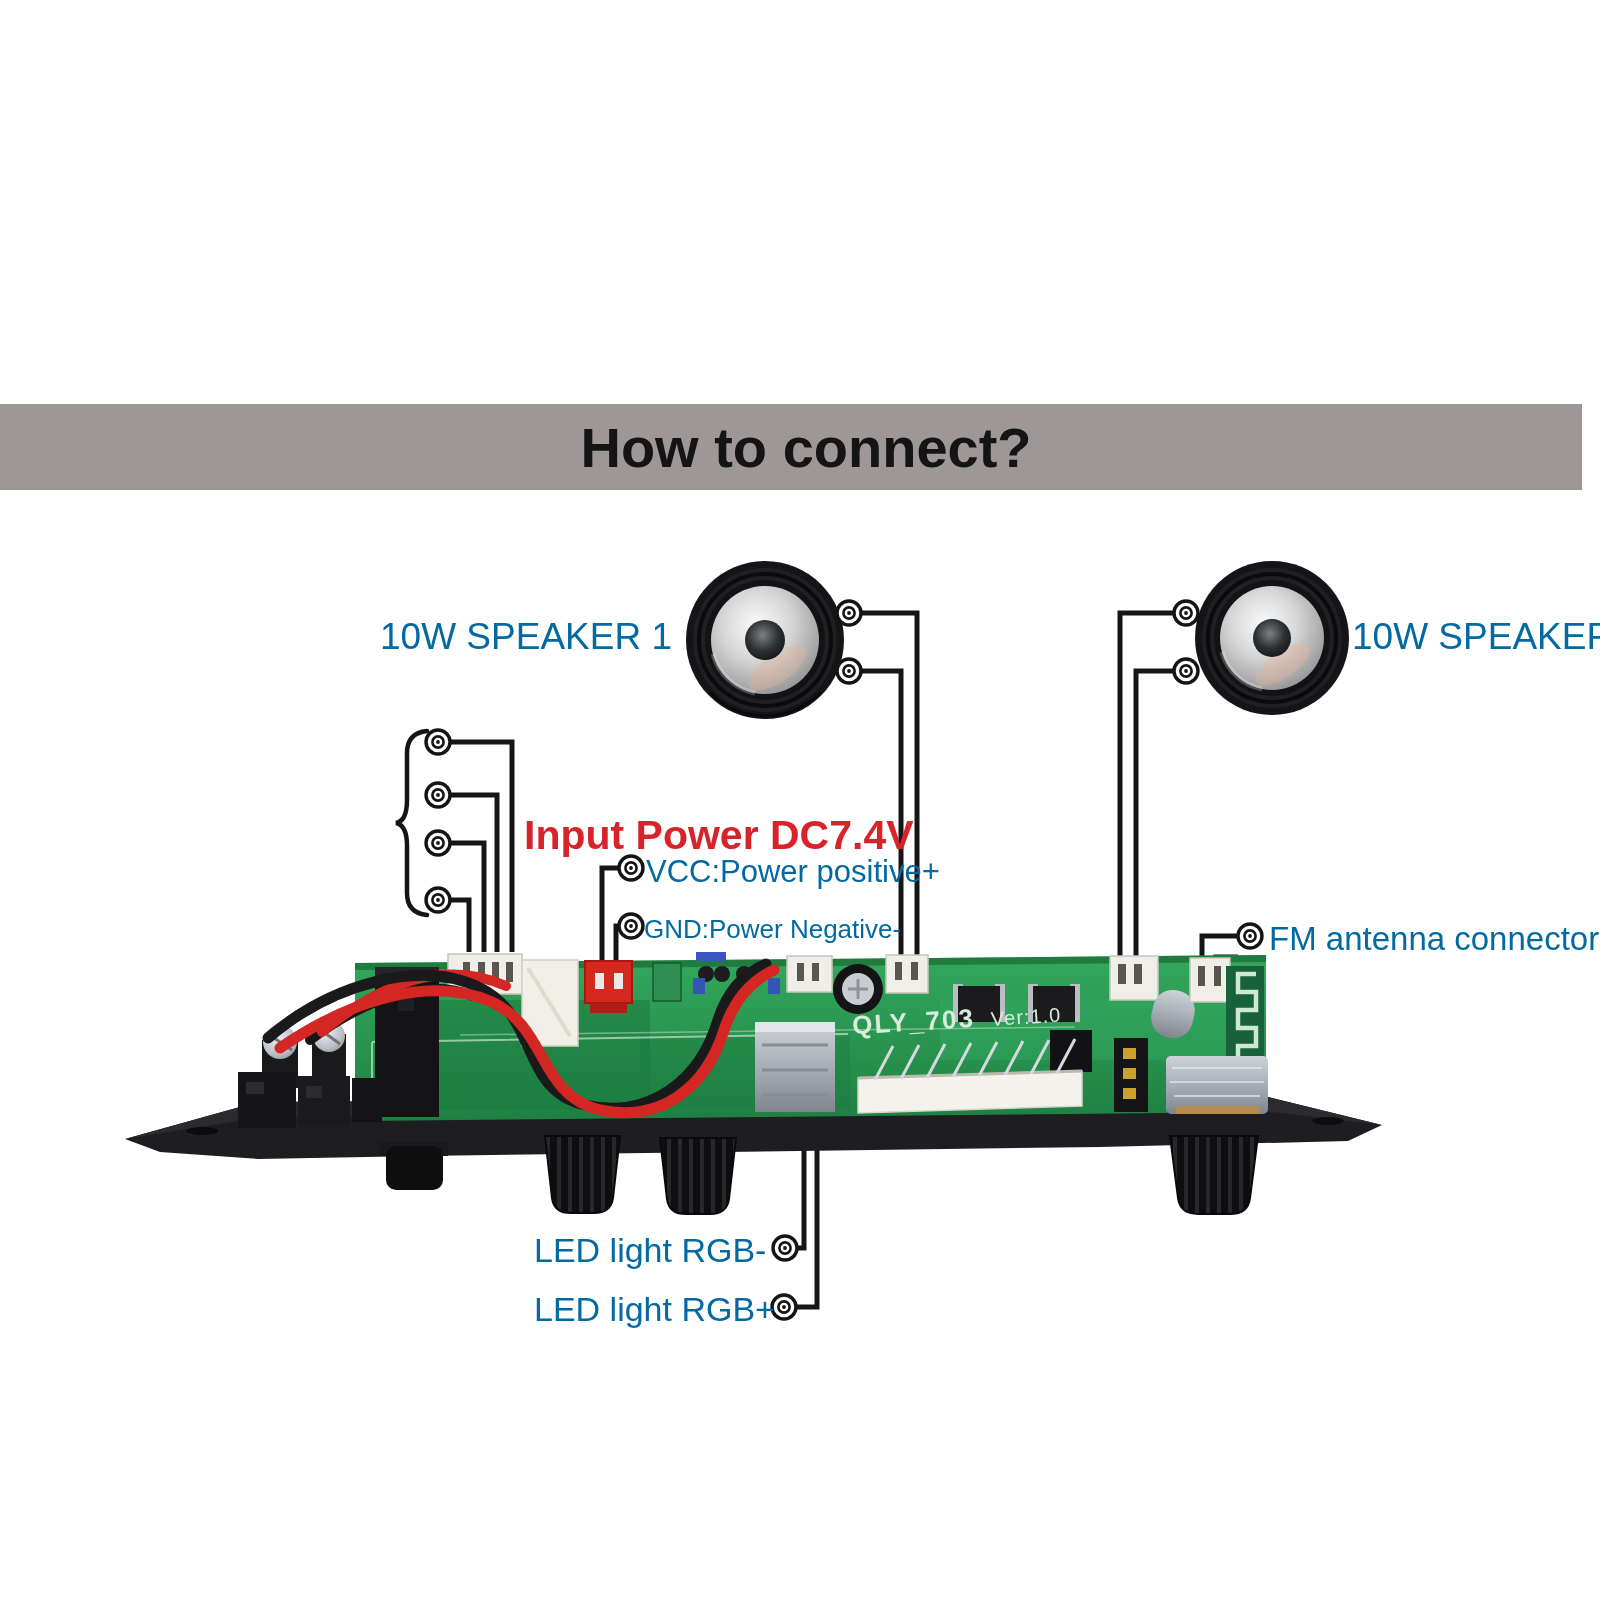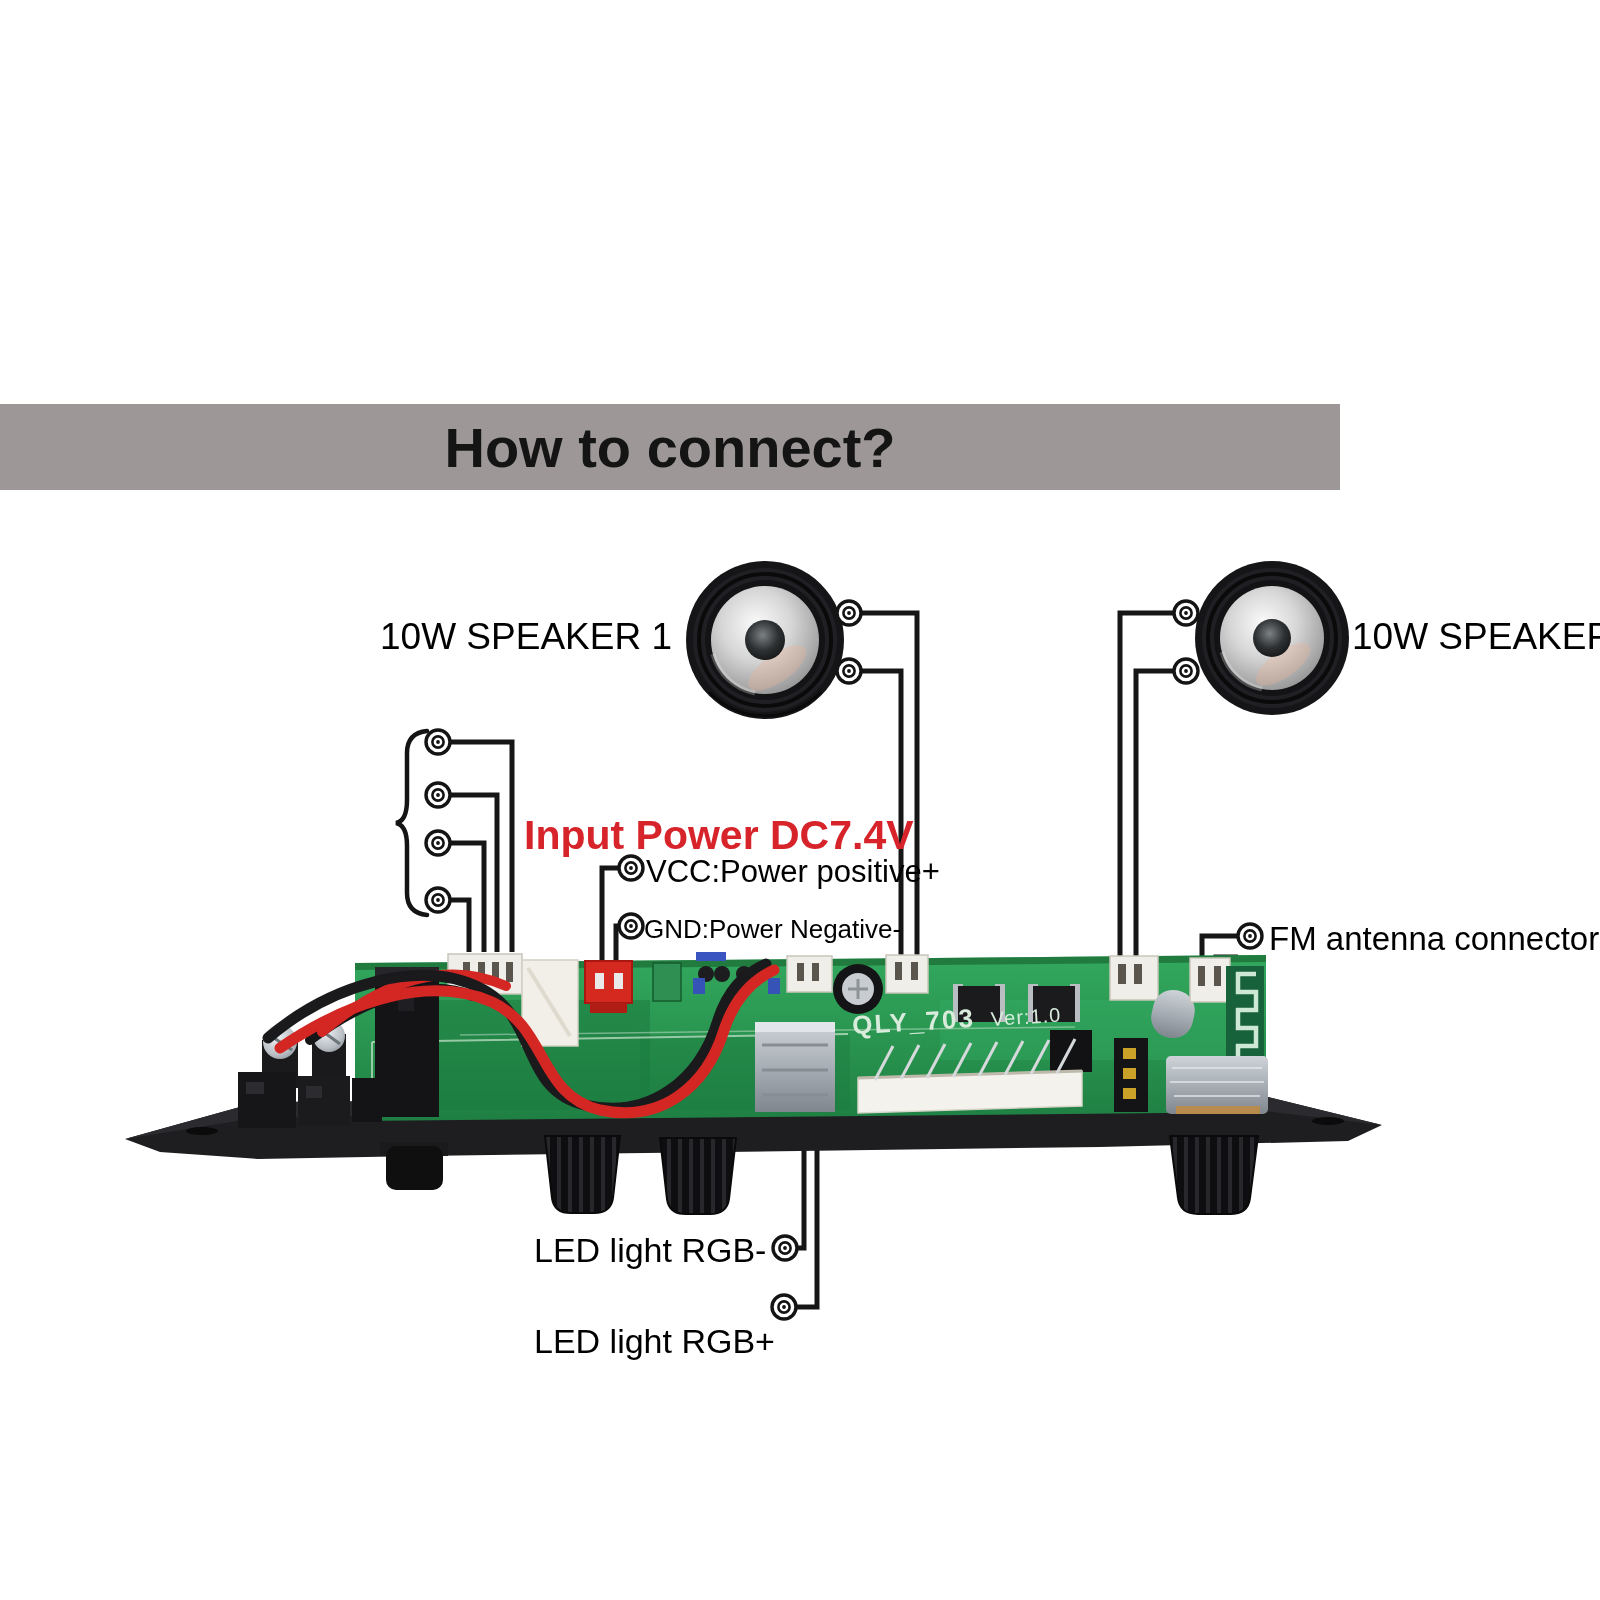--- a/index.html
+++ b/index.html
@@ -1,31 +1,31 @@
 <!DOCTYPE html>
 <html><head>
 <meta charset="utf-8">
 <style>
   html,body{margin:0;padding:0;background:#ffffff;}
   .stage{position:relative;width:1600px;height:1600px;background:#ffffff;overflow:hidden;
          font-family:"Liberation Sans",sans-serif;color:#2b2b2b;}
   .stage svg{position:absolute;left:0;top:0;}
-  .banner{position:absolute;left:0;top:404px;width:1340px;height:86px;background:#9d9897;
-          display:flex;align-items:center;justify-content:center;}
+  .banner{position:absolute;left:0;top:404px;width:1552px;height:86px;background:#9d9897;
+          display:flex;align-items:center;justify-content:center;padding-left:30px;}
   .title{font-size:56px;font-weight:600;color:#141414;letter-spacing:0px;}
-  .label{position:absolute;font-size:34px;line-height:41px;color:#000000;white-space:nowrap;}
+  .label{position:absolute;font-size:34px;line-height:41px;color:#0369a1;white-space:nowrap;}
   .lbl-sp1{left:380px;top:616px;width:272px;text-align:right;font-size:37px;}
   .lbl-sp2{left:1352px;top:616px;width:280px;text-align:left;font-size:37px;}
   .lbl-mic{left:62px;top:768px;width:340px;text-align:center;font-size:34px;}
   .lbl-power{left:524px;top:792px;width:360px;font-size:41px;font-weight:600;color:#d7242b;margin-top:23px;}
   .lbl-vcc{left:646px;top:851px;font-size:31px;}
   .lbl-gnd{left:644px;top:909px;font-size:26px;}
   .lbl-fm{left:1269px;top:918px;font-size:33px;}
   .lbl-ledneg{left:534px;top:1230px;width:228px;text-align:left;}
-  .lbl-ledpos{left:534px;top:1289px;width:230px;text-align:right;margin-top:32px;}
+  .lbl-ledpos{left:534px;top:1289px;width:230px;text-align:right;}
   .silk{position:absolute;left:852px;top:1004px;font-size:26px;font-weight:600;
         color:#d9ecdc;transform:rotate(-3.5deg);letter-spacing:2px;white-space:nowrap;}
   .silk .ver{font-size:20px;margin-left:16px;letter-spacing:1px;font-weight:400;}
 </style>
 </head>
 <body>
 
 <div class="stage">
 
   <svg width="1600" height="1600" viewBox="0 0 1600 1600">

